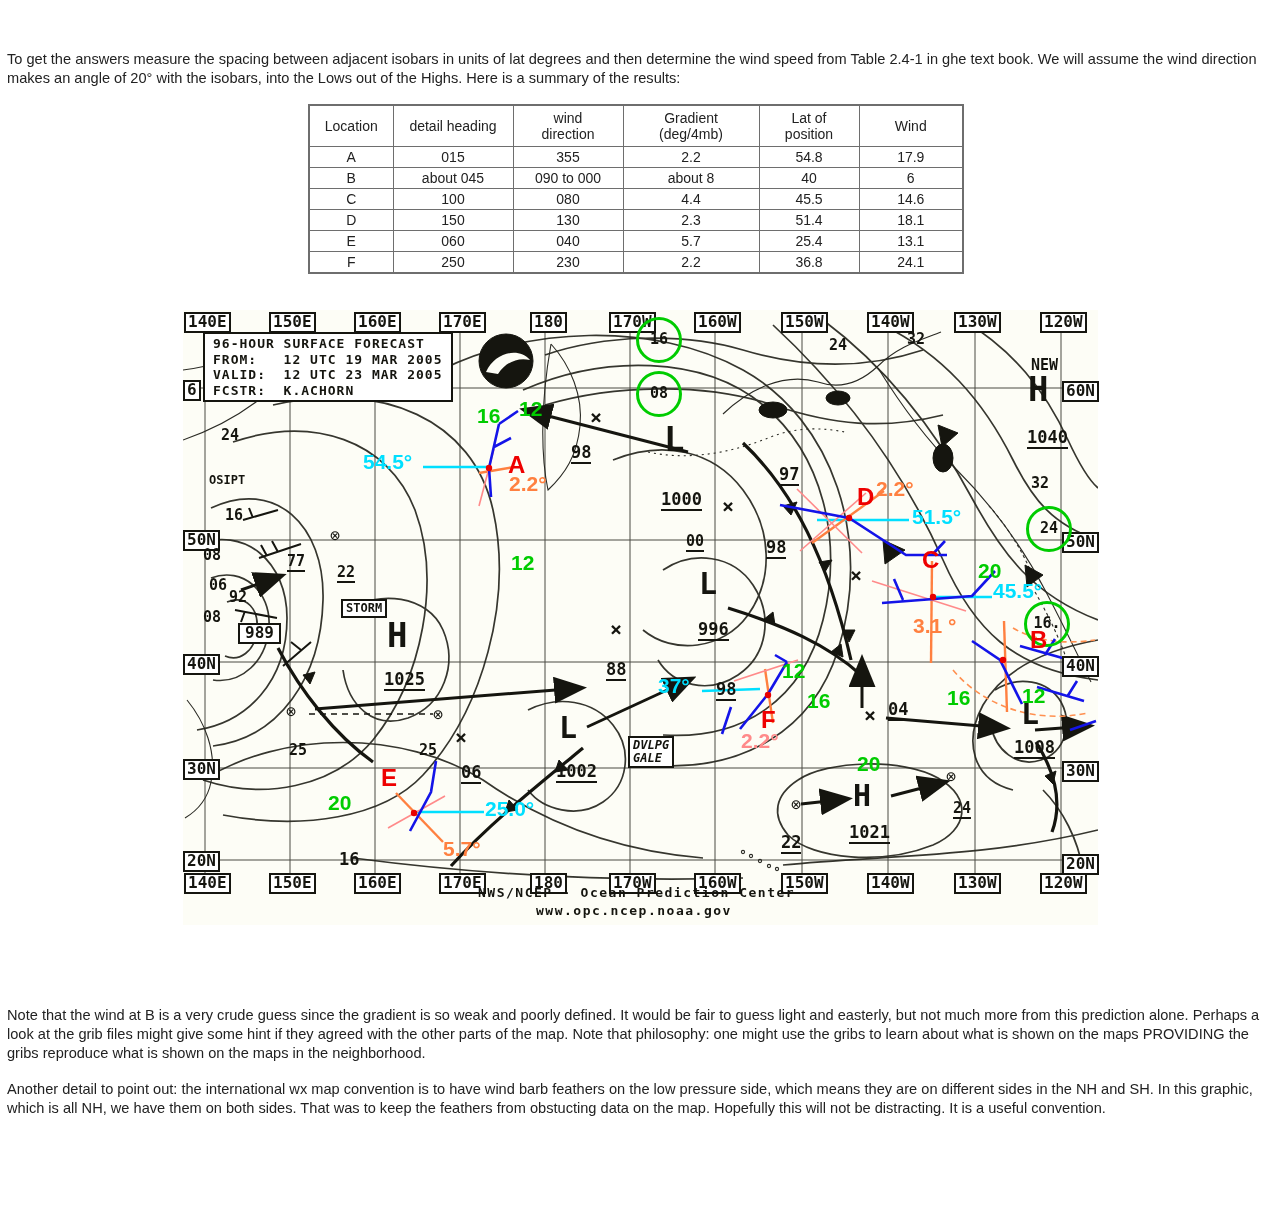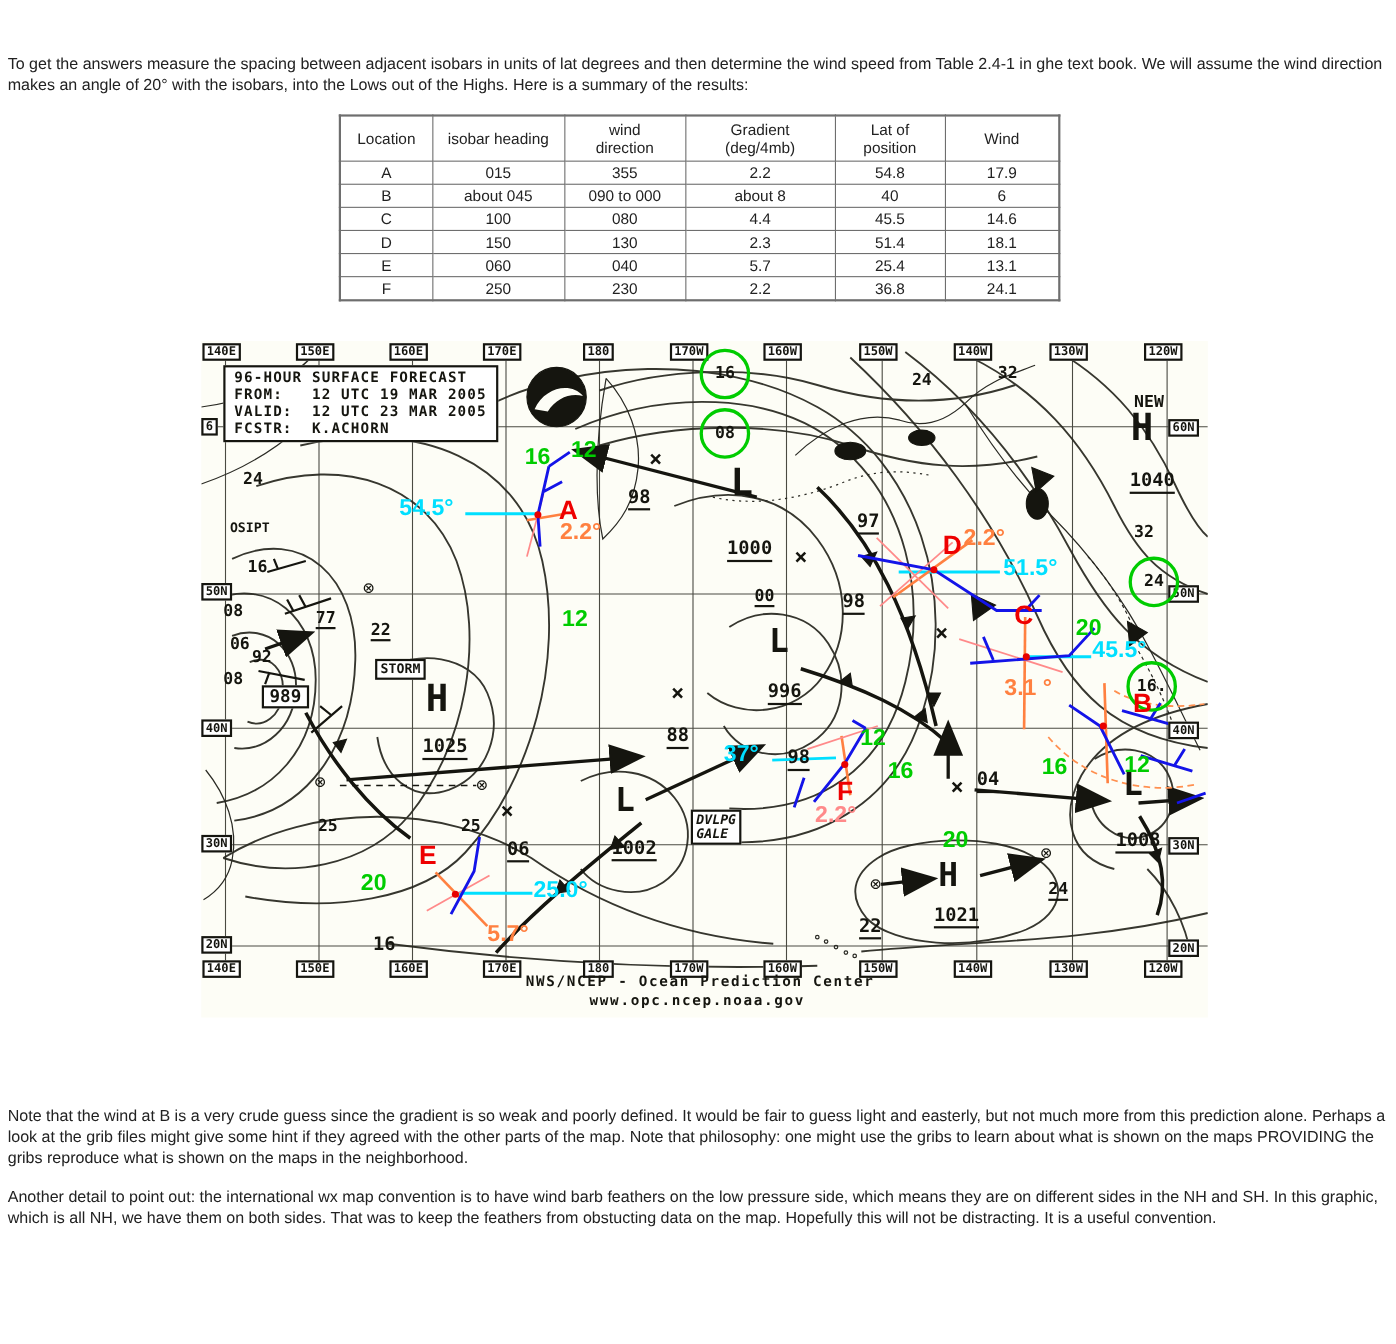--- a/index.html
+++ b/index.html
@@ -20,21 +20,21 @@
   .ml{position:absolute;font-family:"DejaVu Sans Mono",monospace;font-weight:bold;color:#15150f;white-space:pre;line-height:1.05;}
   .blk{font-size:15px;}
   .blk12{font-size:12px;}
   .blk17{font-size:17px;}
   .pr15{font-size:15px;border-bottom:2px solid #15150f;}
   .pr17{font-size:17px;border-bottom:2px solid #15150f;}
   .big{font-size:34px;line-height:.9;}
   .big2{font-size:30px;line-height:.9;}
   .boxlbl{font-size:12px;line-height:13px;border:2px solid #15150f;background:#fff;padding:1px 3px;}
   .box989{font-size:16px;border:2px solid #15150f;background:#fff;padding:0 5px;}
-  .tick{font-size:11px;border:2px solid #15150f;background:#fff;padding:0 2px;}
+  .tick{font-size:16px;border:2px solid #15150f;background:#fff;padding:0 2px;}
   .hdr{font-size:13px;letter-spacing:1px;line-height:15.5px;border:2px solid #15150f;background:#fff;padding:2px 8px;}
   .cred{font-size:13px;letter-spacing:1.5px;text-align:center;}
   .grn{font-family:"Liberation Sans",sans-serif;font-size:21px;color:#00cc00;}
   .cyn{font-family:"Liberation Sans",sans-serif;font-size:21px;color:#00dfff;}
   .org{font-family:"Liberation Sans",sans-serif;font-size:21px;color:#ff8040;}
   .pnk{font-family:"Liberation Sans",sans-serif;font-size:21px;color:#ff8a8a;}
   .red{font-family:"Liberation Sans",sans-serif;font-size:24px;color:#ee0000;}
   .gc{width:40px;height:40px;border:3px solid #00cc00;border-radius:50%;display:flex;align-items:center;justify-content:center;font-size:15px;background:transparent;}
   .xm{font-size:20px;font-weight:bold;}
   .ox{font-size:17px;font-weight:normal;}
@@ -52,21 +52,21 @@
           <col class="c1">
           <col class="c2">
           <col class="c3">
           <col class="c4">
           <col class="c5">
           <col class="c6">
         </colgroup>
       <thead>
           <tr id="thr">
             <th>Location</th>
-            <th>isobar heading</th>
+            <th>detail heading</th>
             <th>wind
 direction</th>
             <th>Gradient
 (deg/4mb)</th>
             <th>Lat of
 position</th>
             <th>Wind</th>
           </tr>
         </thead>
       <tbody id="tbb">
@@ -345,21 +345,21 @@
         <div class="ml pr17" style="left: 596px; top: 156px;">97</div>
         <div class="ml pr17" style="left: 583px; top: 229px;">98</div>
         <div class="ml pr17" style="left: 423px; top: 351px;">88</div>
         <div class="ml pr17" style="left: 533px; top: 371px;">98</div>
         <div class="ml pr17" style="left: 705px; top: 391px;">04</div>
         <div class="ml big2" style="left: 376px; top: 404px;">L</div>
         <div class="ml pr17" style="left: 373px; top: 453px;">1002</div>
         <div class="ml boxlbl" style="left: 445px; top: 426px; font-style: italic;">DVLPG
 GALE</div>
         <div class="ml big2" style="left: 838px; top: 390px;">L</div>
-        <div class="ml pr17" style="left: 831px; top: 446px; text-align: right;">1008</div>
+        <div class="ml pr17" style="left: 831px; top: 429px; text-align: right;">1008</div>
         <div class="ml big2" style="left: 670px; top: 472px;">H</div>
         <div class="ml pr17" style="left: 666px; top: 514px;">1021</div>
         <div class="ml pr15" style="left: 770px; top: 491px;">24</div>
         <div class="ml pr17" style="left: 598px; top: 524px;">22</div>
         <div class="ml blk" style="left: 848px; top: 48px;">NEW</div>
         <div class="ml big" style="left: 845px; top: 64px;">H</div>
         <div class="ml pr17" style="left: 844px; top: 119px;">1040</div>
         <div class="ml blk" style="left: 848px; top: 166px;">32</div>
         <div class="ml blk" style="left: 724px; top: 22px;">32</div>
         <div class="ml blk" style="left: 646px; top: 28px;">24</div>

